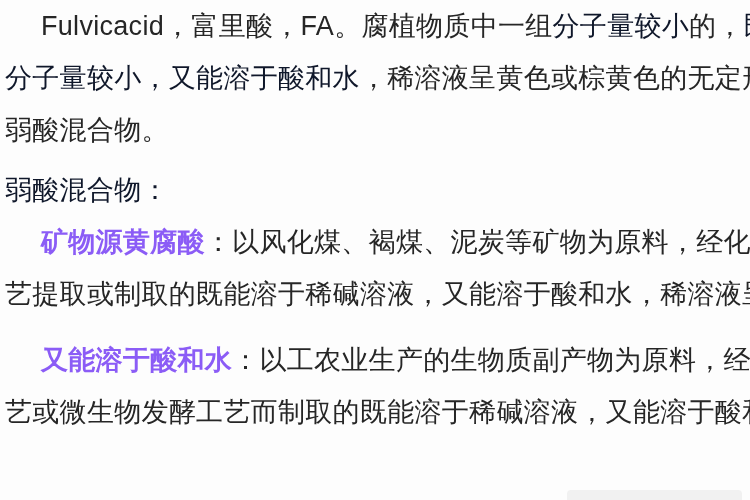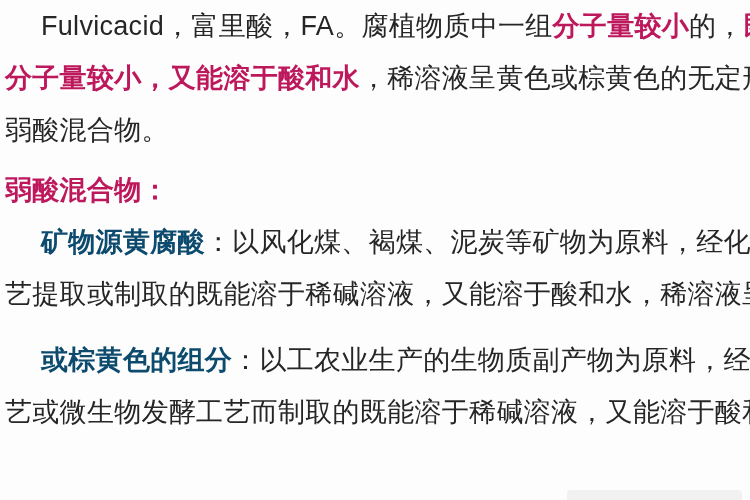--- a/index.html
+++ b/index.html
@@ -24,25 +24,25 @@
   }
   .para { margin: 0; }
   .line {
     display: block;
     height: 52px;
     line-height: 52px;
     white-space: nowrap;
   }
   .indent { padding-left: 36px; }
   .red-bold {
-    color: #be185d;
-    font-weight: 700;
+    color: #0f172a;
+    font-weight: 400;
   }
   .bold {
-    color: #0c4a6e;
+    color: #8b5cf6;
     font-weight: 700;
   }
   .heading-para { margin-top: 8px; }
   .bio-para { margin-top: 14px; }
   .watermark {
     position: absolute;
     right: 8px;
     bottom: -6px;
     width: 175px;
     height: 16px;
@@ -77,21 +77,21 @@
     <span class="line indent">
       <span class="bold">矿物源黄腐酸</span><span>：以风化煤、褐煤、泥炭等矿物为原料，经化学工</span>
     </span>
     <span class="line">
       <span>艺提取或制取的既能溶于稀碱溶液，又能溶于酸和水，稀溶液呈黄色</span>
     </span>
   </div>
 
   <div class="para bio-para">
     <span class="line indent">
-      <span class="bold">或棕黄色的组分</span><span>：以工农业生产的生物质副产物为原料，经化学工</span>
+      <span class="bold">又能溶于酸和水</span><span>：以工农业生产的生物质副产物为原料，经化学工</span>
     </span>
     <span class="line">
       <span>艺或微生物发酵工艺而制取的既能溶于稀碱溶液，又能溶于酸和水，</span>
     </span>
   </div>
 
 </div>
 
 <div class="watermark"></div>
 

